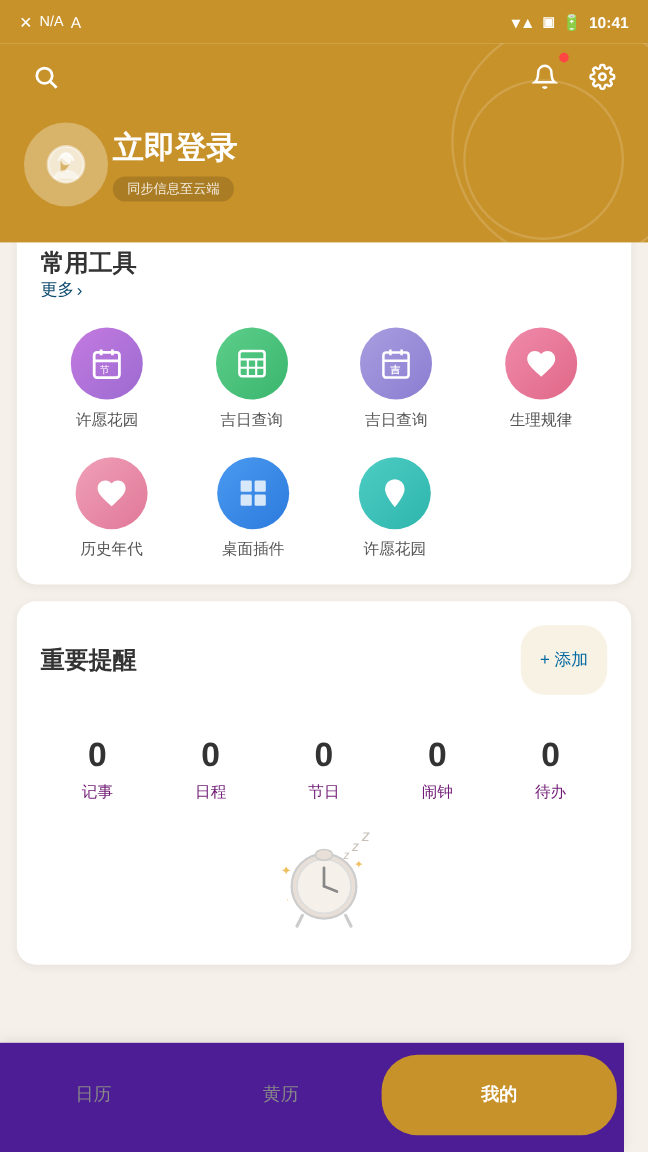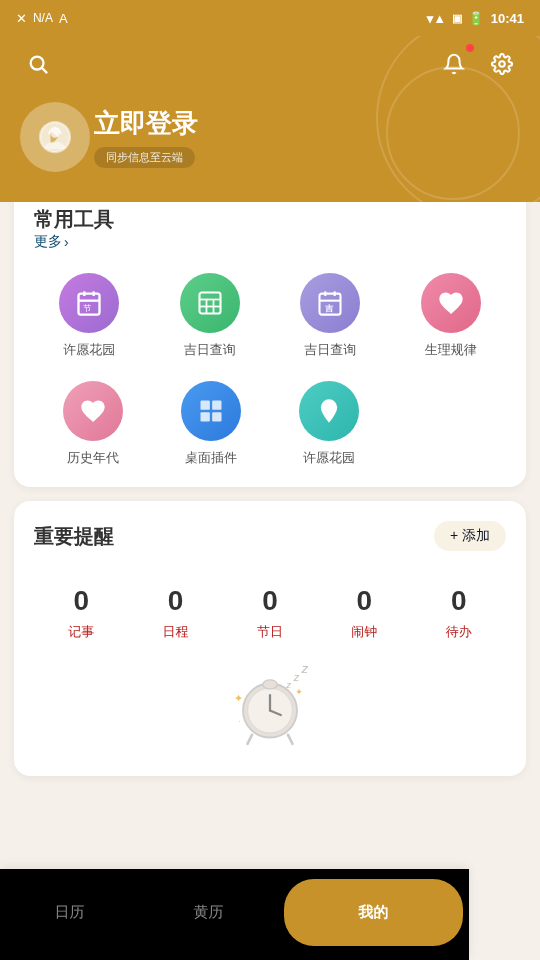--- a/index.html
+++ b/index.html
@@ -198,24 +198,24 @@
 
     
     .reminder-header {
       display: flex;
       justify-content: space-between;
       align-items: center;
       margin-bottom: 34px;
     }
     .add-btn {
       background: rgba(200,146,42,0.12);
-      color: #0f172a;
+      color: #0369a1;
       border: none;
       border-radius: 20px;
-      padding: 6px 16px;
+      padding: 20px 16px;
       font-size: 14px;
       cursor: pointer;
       display: flex;
       align-items: center;
       gap: 4px;
     }
 
     .stats-row {
       display: flex;
       justify-content: space-around;
@@ -228,38 +228,38 @@
       align-items: center;
       gap: 6px;
     }
     .stat-number {
       font-size: 28px;
       font-weight: bold;
       color: #333;
     }
     .stat-label {
       font-size: 13px;
-      color: #b91c1c;
+      color: #701a75;
     }
 
     
     .empty-illustration {
       display: flex;
       justify-content: center;
       padding: 10px 0 5px;
       font-size: 60px;
     }
 
     
     .bottom-nav {
       position: fixed;
       bottom: 0;
       left: 0;
-      width: 469px;
-      background: #000000;
+      width: 520px;
+      background: #4c1d95;
       display: flex;
       align-items: center;
       padding: 10px 0 14px;
       box-shadow: 0 -2px 10px rgba(0,0,0,0.08);
       z-index: 100;
     }
     .nav-item {
       flex: 1;
       display: flex;
       flex-direction: column;

